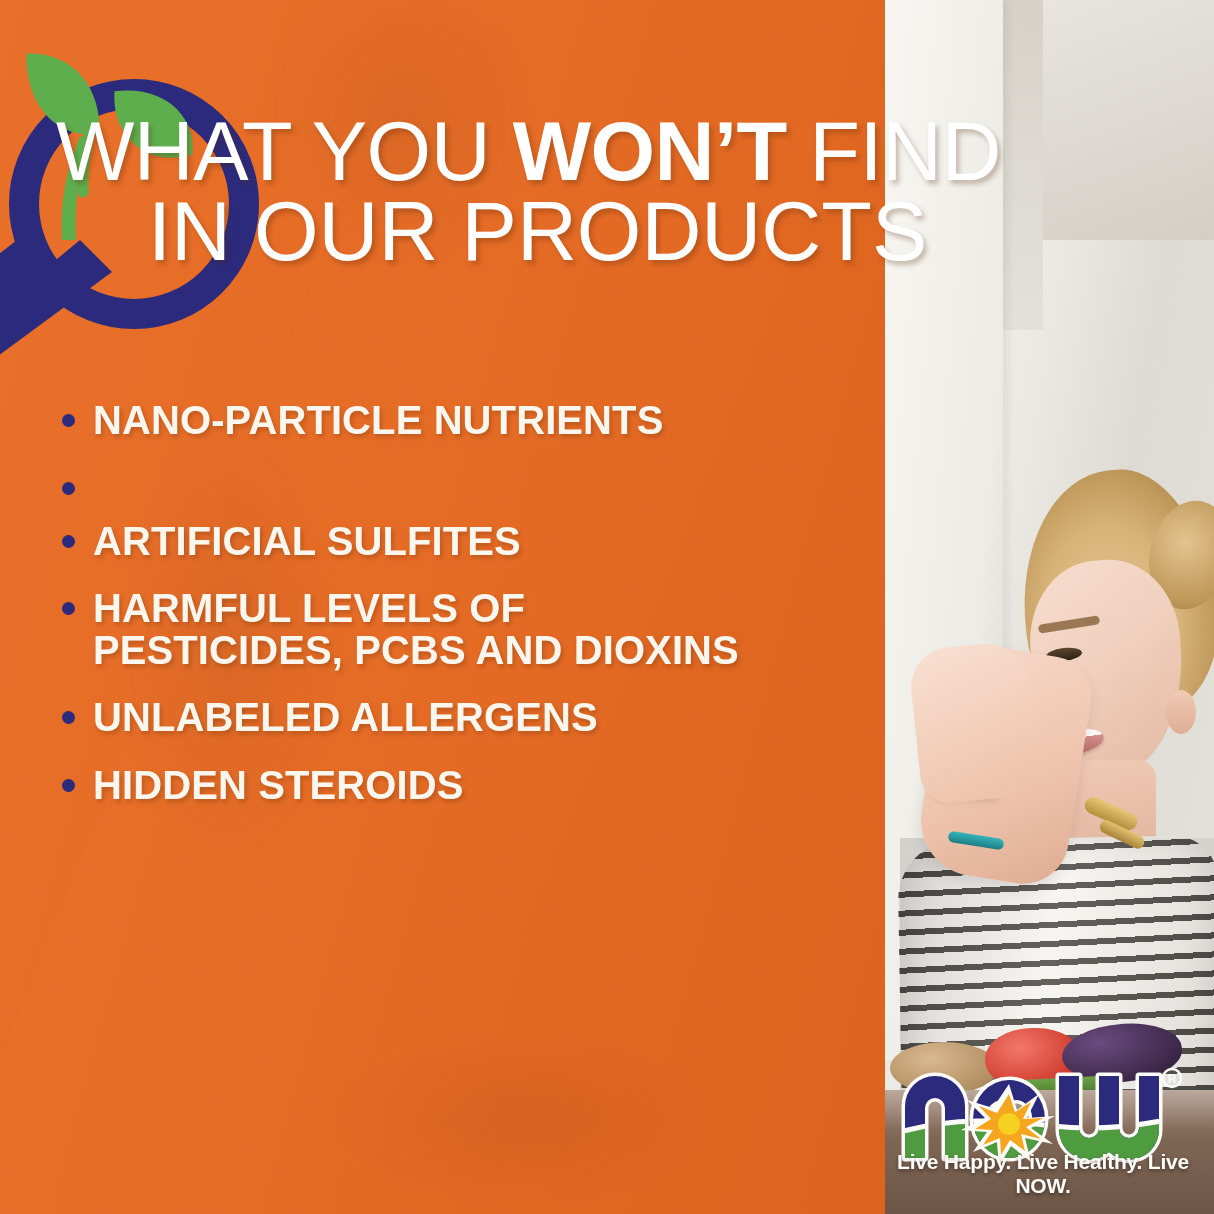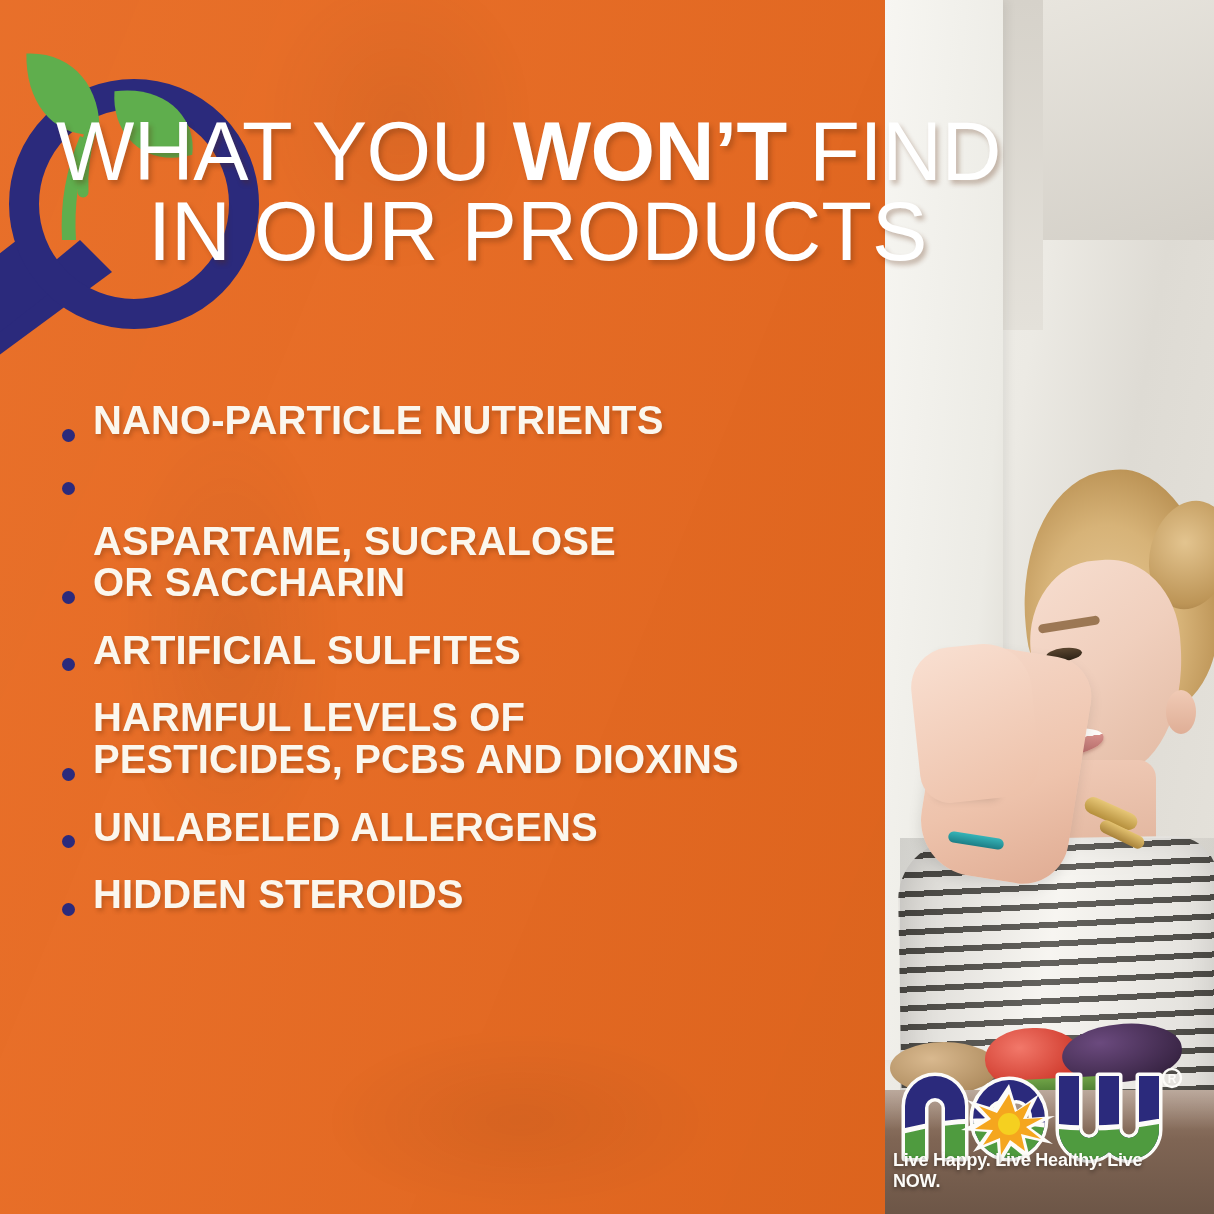--- a/index.html
+++ b/index.html
@@ -122,35 +122,35 @@
     font-size:83px;line-height:.96;letter-spacing:-.5px;
     color:#ffffff;font-weight:400;
     text-shadow:3px 4px 5px rgba(90,40,10,.30);
     white-space:nowrap;
   }
   .headline .l2{display:block;margin-left:92px;letter-spacing:0px;}
   .headline b{font-weight:700;}
 
   
   .list{position:absolute;left:58px;top:400px;width:820px;}
-  .li{display:flex;align-items:flex-end;margin-bottom:26px;}
+  .li{display:flex;align-items:flex-start;margin-bottom:26px;}
   .dot{flex:0 0 auto;width:13px;height:13px;border-radius:50%;
     background:#2b2a7c;margin:14px 18px 0 4px;}
   .li-txt{
     color:#fbf7ee;font-size:40px;line-height:1.04;font-weight:700;
     letter-spacing:.1px;
     text-shadow:2px 3px 4px rgba(100,44,10,.30);
     white-space:pre-line;
   }
 
   
   .nowlogo{position:absolute;left:893px;top:1062px;width:300px;height:110px;}
   .tagline{
-    position:absolute;left:893px;top:1150px;width:300px;
-    color:#fdfcf9;font-size:18px;font-weight:700;letter-spacing:-.2px;
+    position:absolute;left:893px;top:1150px;width:300px;text-align:center;
+    color:#fdfcf9;font-size:21px;font-weight:700;letter-spacing:-.2px;
     text-shadow:0 2px 4px rgba(0,0,0,.45);
   }
 </style>
 </head>
 <body>
 
 <div id="poster">
 
   <div class="photo">
     <div class="ph-wall"></div>
@@ -213,25 +213,20 @@
   <div class="list">
     <div class="li">
       <span class="dot"></span>
       <span class="li-txt">NANO-PARTICLE NUTRIENTS</span>
     </div>
     <div class="li">
       <span class="dot"></span>
     </div>
     <div class="li">
       <span class="dot"></span>
-      <span class="li-txt">ASPARTAME, SUCRALOSE
-OR SACCHARIN</span>
-    </div>
-    <div class="li">
-      <span class="dot"></span>
       <span class="li-txt">ARTIFICIAL SULFITES</span>
     </div>
     <div class="li">
       <span class="dot"></span>
       <span class="li-txt">HARMFUL LEVELS OF
 PESTICIDES, PCBS AND DIOXINS</span>
     </div>
     <div class="li">
       <span class="dot"></span>
       <span class="li-txt">UNLABELED ALLERGENS</span>

